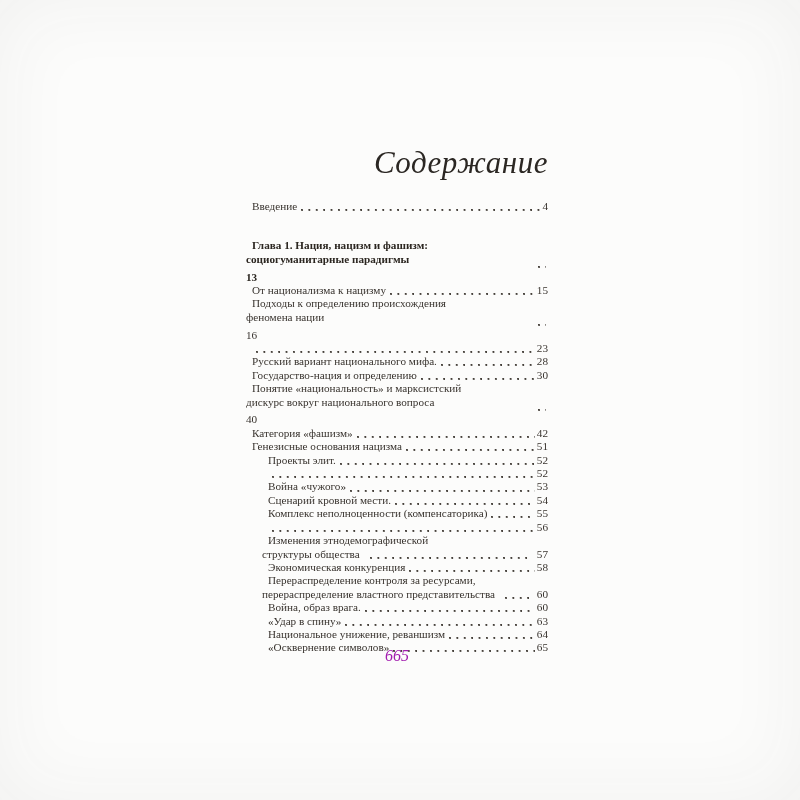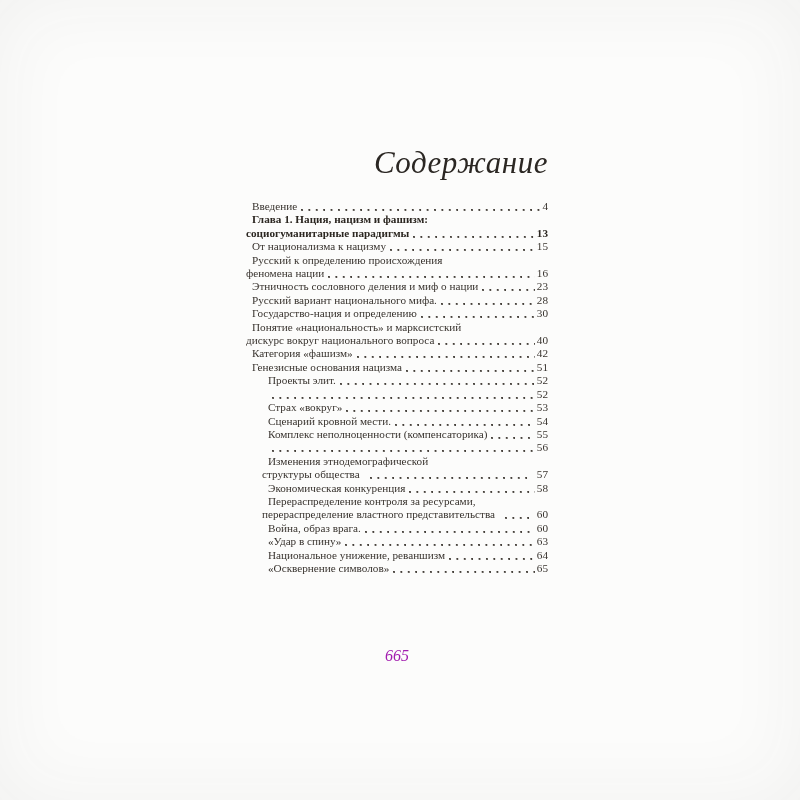--- a/index.html
+++ b/index.html
@@ -23,25 +23,25 @@
     font-size:31px; line-height:36px;
     margin:12px;
     color:#2b2723;
     letter-spacing:0.5px;
   }
   .toc {
     position:absolute; top:200px; left:246px; width:302px;
     font-size:11.2px; line-height:13.4px;
   }
   .row { display:flex; align-items:baseline; white-space:nowrap; }
-  .lv-flush    { padding-left:0; }
+  .lv-flush    { padding-left:0;flex-direction:column; }
   .lv-main     { padding-left:6px;align-items:center; }
   .lv-sub      { padding-left:22px; }
   .lv-sub-cont { padding-left:16px;gap:6px; }
-  .gap  { margin-top:0; }
+  .gap  { margin-top:26px; }
   .bold { font-weight:700; color:#2b2620; }
   .label { flex:0 0 auto; }
   .leader {
     flex:1 1 auto;
     height:2.4px;
     align-self:flex-end;
     margin:0 2px 2px 4px;
     background-image: radial-gradient(circle at 1.1px 1.1px, #46413b 0.85px, rgba(0,0,0,0) 1.25px);
     background-size:7.4px 2.4px;
     background-repeat:repeat-x;
@@ -75,30 +75,29 @@
     <span class="label">социогуманитарные парадигмы</span>
     <span class="leader"></span>
     <span class="pagenum">13</span>
   </div>
       <div class="row lv-main">
     <span class="label">От национализма к нацизму</span>
     <span class="leader"></span>
     <span class="pagenum">15</span>
   </div>
       <div class="row lv-main">
-    <span class="label">Русский к определению происхождения</span>
+    <span class="label">Подходы к определению происхождения</span>
 
   </div>
       <div class="row lv-flush">
     <span class="label">феномена нации</span>
     <span class="leader"></span>
     <span class="pagenum">16</span>
   </div>
       <div class="row lv-main">
-    <span class="label">Этничность сословного деления и миф о нации</span>
     <span class="leader"></span>
     <span class="pagenum">23</span>
   </div>
       <div class="row lv-main">
     <span class="label">Русский вариант национального мифа.</span>
     <span class="leader"></span>
     <span class="pagenum">28</span>
   </div>
       <div class="row lv-main">
     <span class="label">Государство-нация и определению</span>
@@ -127,21 +126,21 @@
       <div class="row lv-sub">
     <span class="label">Проекты элит.</span>
     <span class="leader"></span>
     <span class="pagenum">52</span>
   </div>
       <div class="row lv-sub">
     <span class="leader"></span>
     <span class="pagenum">52</span>
   </div>
       <div class="row lv-sub">
-    <span class="label">Страх «вокруг»</span>
+    <span class="label">Война «чужого»</span>
     <span class="leader"></span>
     <span class="pagenum">53</span>
   </div>
       <div class="row lv-sub">
     <span class="label">Сценарий кровной мести.</span>
     <span class="leader"></span>
     <span class="pagenum">54</span>
   </div>
       <div class="row lv-sub">
     <span class="label">Комплекс неполноценности (компенсаторика)</span>

